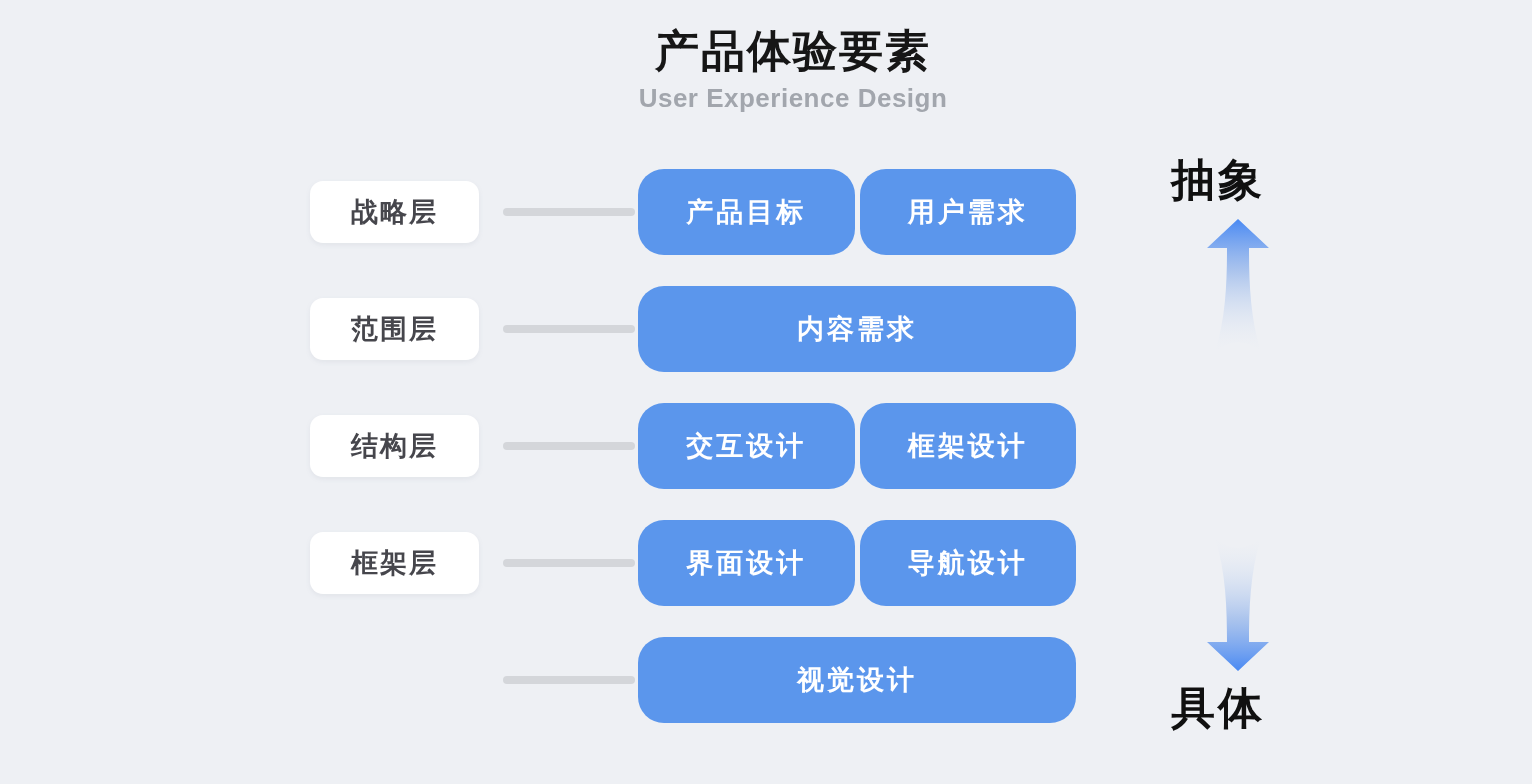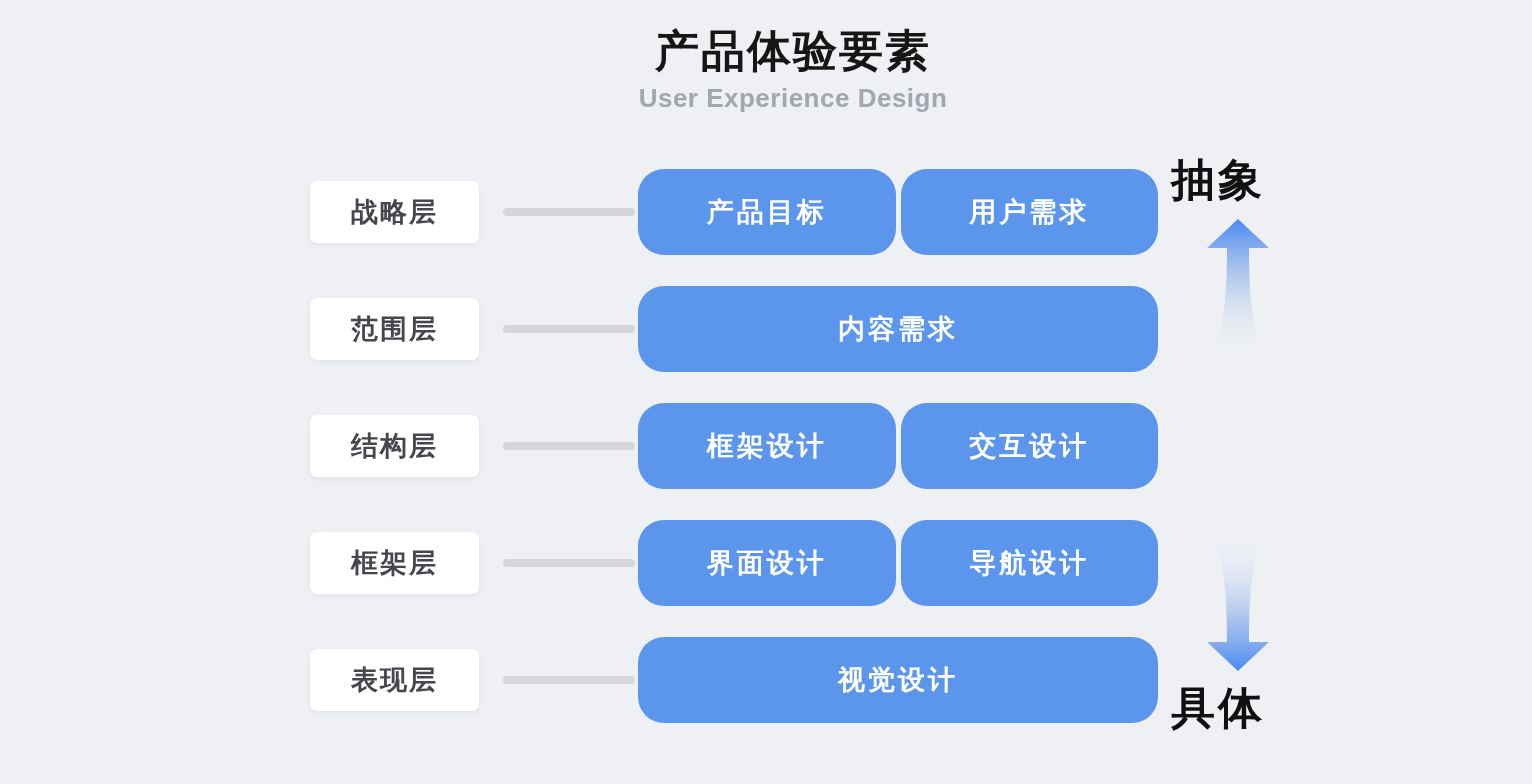--- a/index.html
+++ b/index.html
@@ -27,34 +27,34 @@
   .row { position: absolute; left: 0; width: 1532px; height: 86px; }
   .row.r1 { top: 169px; }
   .row.r2 { top: 286px; }
   .row.r3 { top: 403px; padding-left: 47px; }
   .row.r4 { top: 520px; }
   .row.r5 { top: 637px; }
 
   .label-box {
     position: absolute; left: 283px; top: 12px;
     width: 169px; height: 62px;
-    background: #ffffff; border-radius: 7px;
+    background: #ffffff; border-radius: 13px;
     display: flex; align-items: center; justify-content: center;
     font-size: 27px; font-weight: bold; color: #46464c;
     letter-spacing: 2px;
     box-shadow: 0 2px 5px rgba(120,130,150,0.10);
   }
   .connector {
     position: absolute; left: 476px; top: 39px;
     width: 132px; height: 8px; border-radius: 4px;
     background: #d4d6da;
   }
   .cells {
     position: absolute; left: 611px; top: 0;
-    width: 520px; height: 86px;
+    width: 438px; height: 86px;
     display: flex; gap: 5px;
   }
   .cell {
     flex: 1; background: #5b96ec; border-radius: 26px;
     display: flex; align-items: center; justify-content: center;
     color: #ffffff; font-size: 27px; font-weight: bold;
     letter-spacing: 3px;
   }
 
   
@@ -93,36 +93,35 @@
     <div class="connector"></div>
     <div class="cells">
       <div class="cell">内容需求</div>
     </div>
   </div>
 
   <div class="row r3">
     <div class="label-box">结构层</div>
     <div class="connector"></div>
     <div class="cells">
+      <div class="cell">交互设计</div>
       <div class="cell">框架设计</div>
-      <div class="cell">交互设计</div>
     </div>
   </div>
 
   <div class="row r4">
     <div class="label-box">框架层</div>
     <div class="connector"></div>
     <div class="cells">
       <div class="cell">界面设计</div>
       <div class="cell">导航设计</div>
     </div>
   </div>
 
   <div class="row r5">
-    <div class="label-box">表现层</div>
     <div class="connector"></div>
     <div class="cells">
       <div class="cell">视觉设计</div>
     </div>
   </div>
 
   <div class="axis-label top">抽象</div>
 
   <svg class="arrow up" viewBox="0 0 66 140" xmlns="http://www.w3.org/2000/svg">
     <defs>

